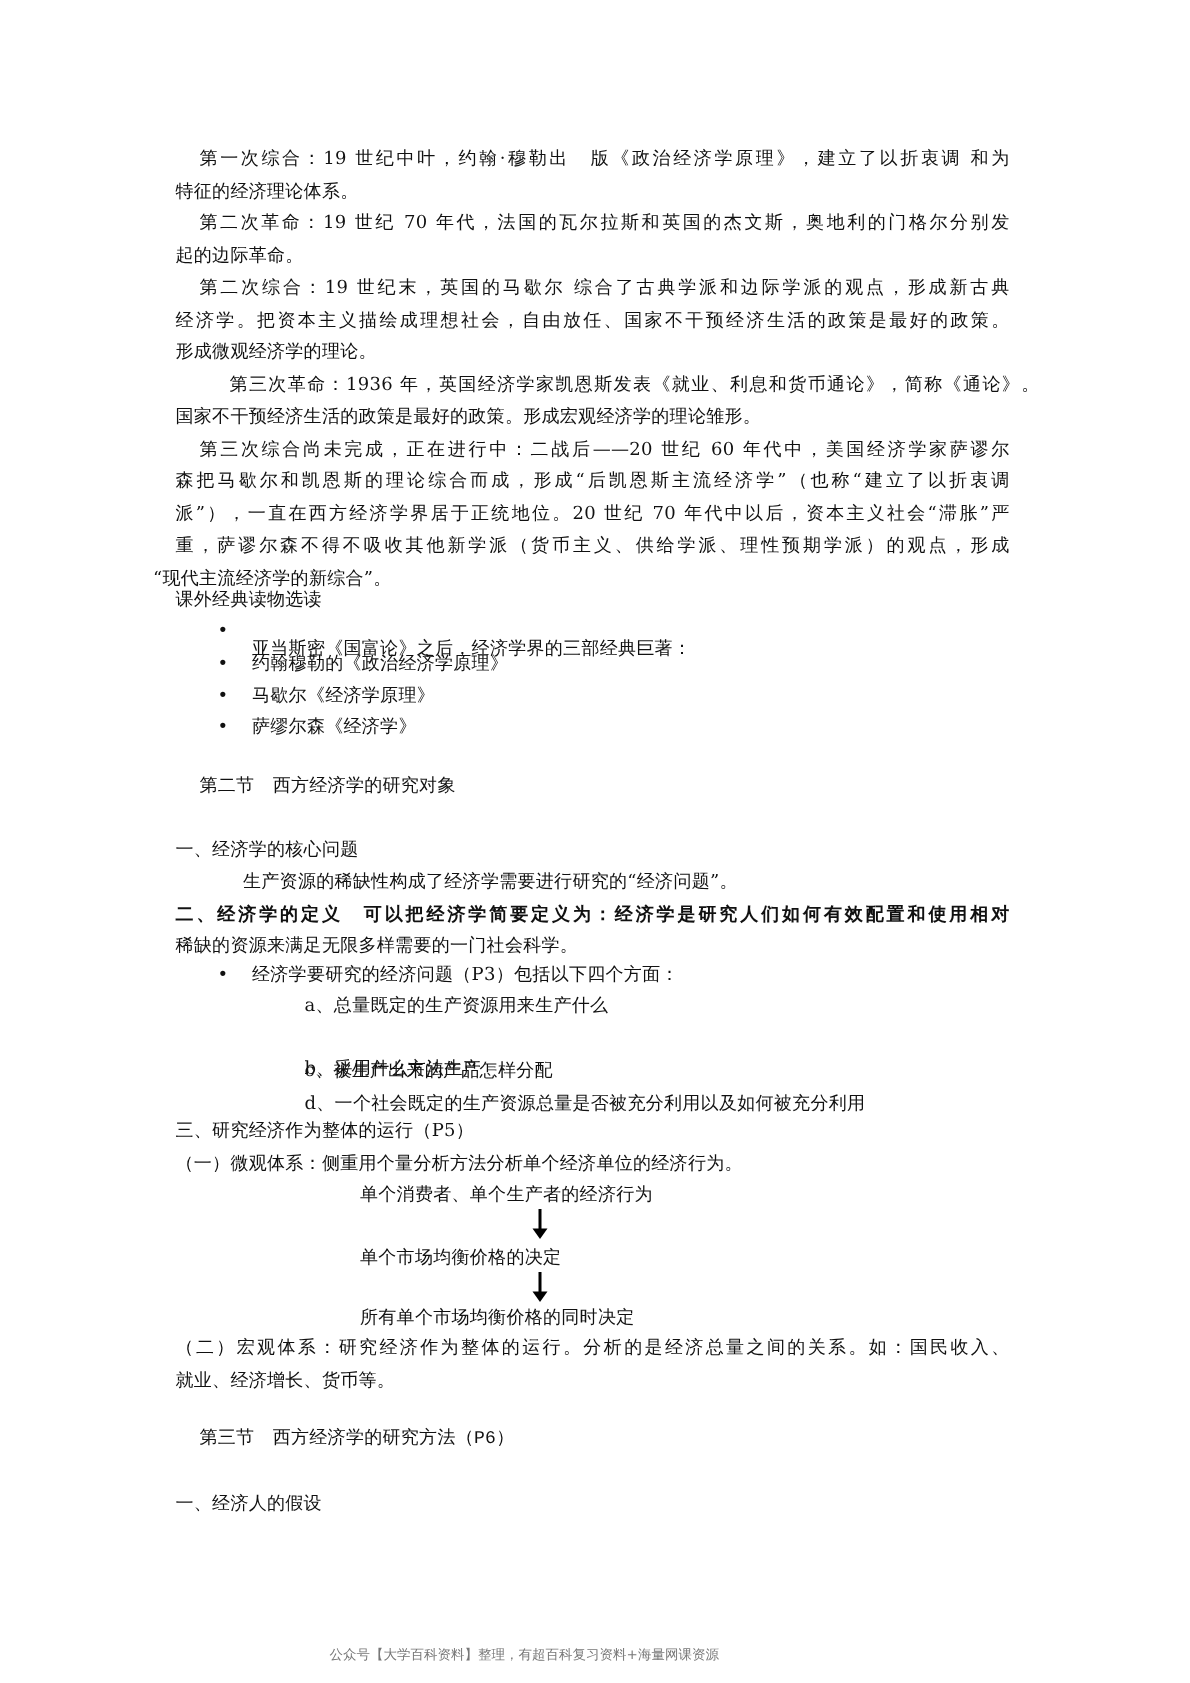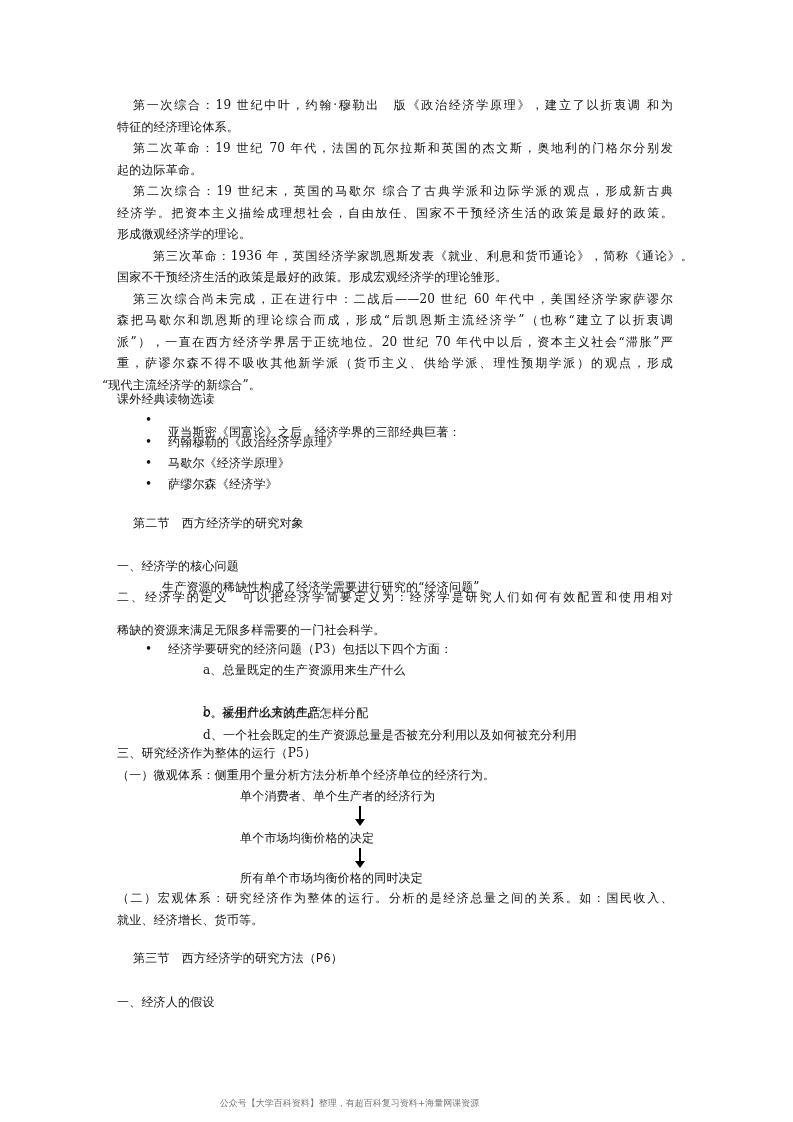--- a/index.html
+++ b/index.html
@@ -47,21 +47,21 @@
   <div class="ln" style="top:454px;left:168px;">马歇尔《经济学原理》</div>
   <span class="bullet" style="top:475px;left:145px;">•</span>
   <div class="ln" style="top:475px;left:168px;">萨缪尔森《经济学》</div>
 </div>
 
 <div class="ln" style="top:514px;left:133px;">第二节　西方经济学的研究对象</div>
 
 <div class="ln" style="top:557px;left:117px;">一、经济学的核心问题</div>
 <div class="ln" style="top:578px;left:162px;text-align:center;">生产资源的稀缺性构成了经济学需要进行研究的“经济问题”。</div>
 
-<div class="ln just" style="top:588px;left:117px;width:556px;">二、经济学的定义　可以把经济学简要定义为：经济学是研究人们如何有效配置和使用相对</div>
+<div class="ln just" style="top:600px;left:117px;width:556px;font-weight:bold;">二、经济学的定义　可以把经济学简要定义为：经济学是研究人们如何有效配置和使用相对</div>
 <div class="ln" style="top:621px;left:117px;">稀缺的资源来满足无限多样需要的一门社会科学。</div>
 
 <span class="bullet" style="top:640px;left:145px;">•</span>
 <div class="ln" style="top:640px;left:168px;">经济学要研究的经济问题（P3）包括以下四个方面：</div>
 
 <div>
   <div class="ln" style="top:661px;left:203px;">a、总量既定的生产资源用来生产什么</div>
   <div class="ln" style="top:683px;left:203px;margin-top:20px;">b、采用什么方法生产</div>
   <div class="ln" style="top:704px;left:203px;">c、被生产出来的产品怎样分配</div>
   <div class="ln" style="top:726px;left:203px;">d、一个社会既定的生产资源总量是否被充分利用以及如何被充分利用</div>

